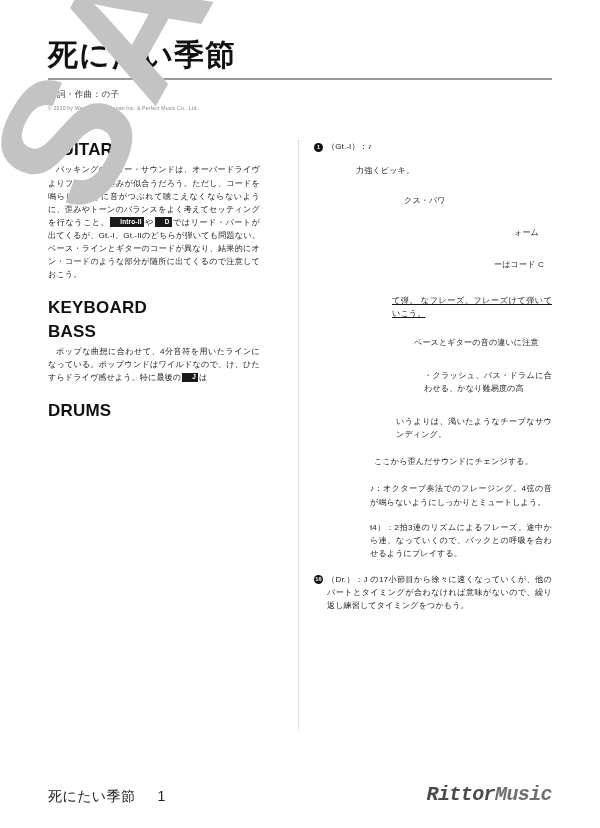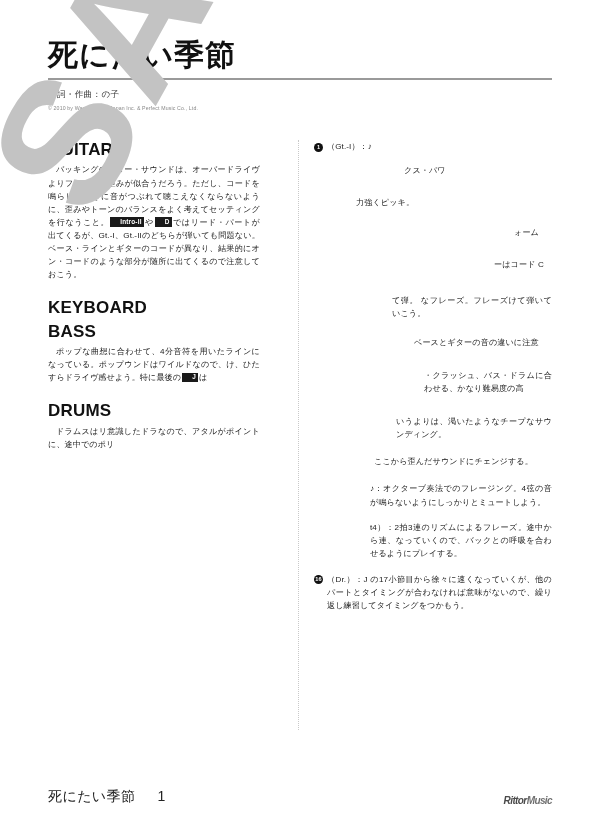--- a/index.html
+++ b/index.html
@@ -191,24 +191,24 @@
     align-items: flex-end;
     justify-content: space-between;
   }
   .footer-left {
     font-size: 14px;
     color: #222;
     letter-spacing: .4px;
   }
   .footer-left .pageno { margin-left: 22px; }
   .logo {
-    font-family: Liberation Sans, sans-serif;
+    font-family: Liberation Mono, monospace;
     font-style: italic;
     font-weight: bold;
-    font-size: 10px;
+    font-size: 20px;
     letter-spacing: -0.6px;
     color: #4a4a4a;
     white-space: nowrap;
   }
   .logo .r1 { color: #4a4a4a; }
   .logo .r2 { color: #6f6f6f; }
 </style>
 </head>
 <body>
 
@@ -231,50 +231,49 @@
 
       <h2 class="sect-head">GUITAR</h2>
       <p class="sect-body"><span>バッキングのギター・サウンドは、オーバードライヴよりファズ系の歪みが似合うだろう。ただし、コードを鳴らしたときに音がつぶれて聴こえなくならないように、歪みやトーンのバランスをよく考えてセッティングを行なうこと。</span><span class="mark">Intro-II</span><span>や</span><span class="mark">D</span><span>ではリード・パートが出てくるが、Gt.-I、Gt.-IIのどちらが弾いても問題ない。ベース・ラインとギターのコードが異なり、結果的にオン・コードのような部分が随所に出てくるので注意しておこう。</span></p>
 
       <h2 class="sect-head">KEYBOARD</h2>
 
       <h2 class="sect-head">BASS</h2>
       <p class="sect-body"><span>ポップな曲想に合わせて、4分音符を用いたラインになっている。ポップウンドはワイルドなので、け、ひたすらドライヴ感せよう。特に最後の</span><span class="mark">J</span><span>は</span></p>
 
       <h2 class="sect-head">DRUMS</h2>
-      <p class="sect-body">ドラムスはリ意識したドラなので、アタルがポイントに、途中でのポリ</p>
 
     </div>
 
     <div class="col-divider"></div>
 
     <div class="col-right">
 
       <p class="note">
         <span class="note-num"><span class="circ">1</span></span>
         <span>（Gt.-I）：♪</span>
       </p>
 
+      <p class="note" style="padding-left:42px;margin-bottom:17px;">
+        <span>力強くピッキ。</span>
+      </p>
+
       <p class="note" style="padding-left:90px;margin-bottom:19px;">
         <span>クス・パワ</span>
       </p>
 
-      <p class="note" style="padding-left:42px;margin-bottom:17px;">
-        <span>力強くピッキ。</span>
-      </p>
-
       <p class="note" style="padding-left:200px;margin-bottom:19px;">
         <span>ォーム</span>
       </p>
 
       <p class="note" style="padding-left:180px;margin-bottom:22px;">
         <span>ーはコード C</span>
       </p>
 
-      <p class="note" style="padding-left:78px;margin-bottom:16px;">
+      <p class="note" style="padding-left:78px;margin-bottom:16px;text-decoration:underline;">
         <span>て弾。  なフレーズ。フレーズけて弾いていこう。</span>
       </p>
 
       <p class="note" style="padding-left:100px;margin-bottom:20px;">
         <span>ベースとギターの音の違いに注意</span>
       </p>
 
       <p class="note" style="padding-left:110px;margin-bottom:20px;">
         <span>・クラッシュ、バス・ドラムに合わせる、かなり難易度の高</span>
       </p>

